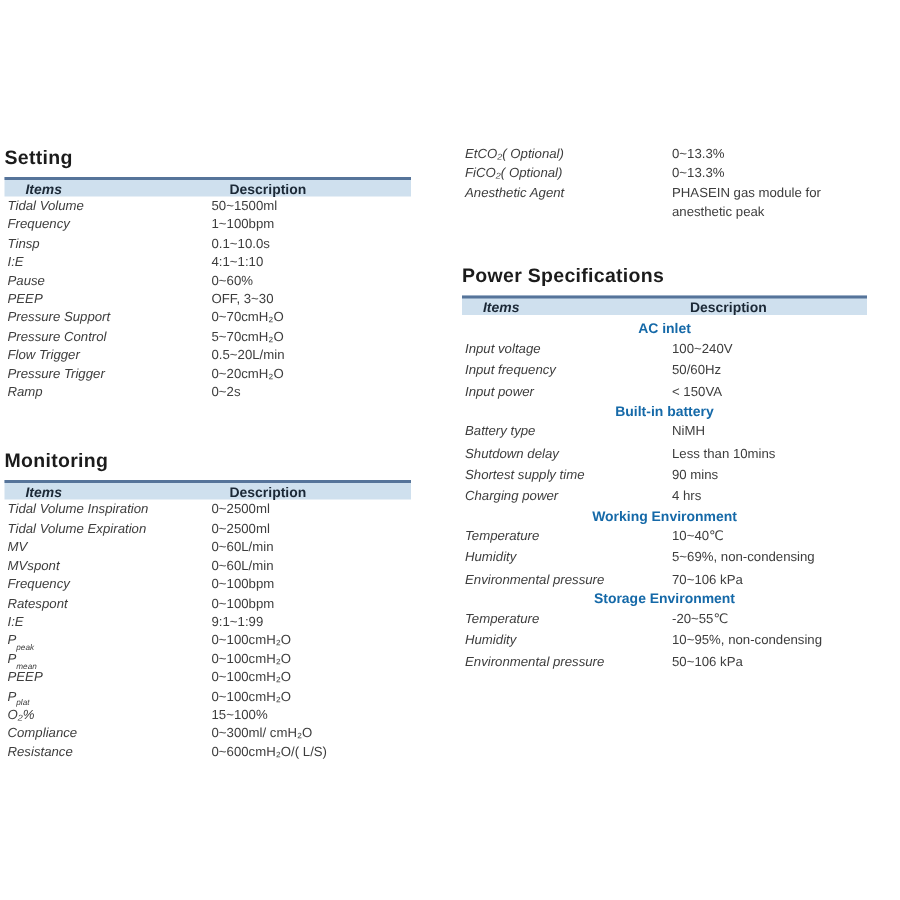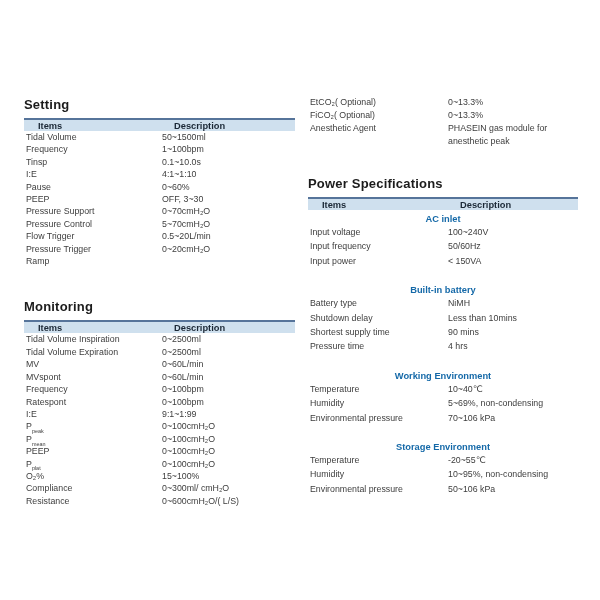--- a/index.html
+++ b/index.html
@@ -3,49 +3,49 @@
 <meta charset="utf-8">
 <style>
   html, body { margin:0; padding:0; }
   body {
     width:600px; height:600px; position:relative; overflow:hidden;
     background:#ffffff;
     font-family:"Liberation Sans","DejaVu Sans",sans-serif;
     color:#3d3d3d;
   }
   .col { position:absolute; }
-  .col-left  { left:24px;  top:97px; width:271px; }
+  .col-left  { left:3px;  top:97px; width:271px; }
   .col-right { left:308px; top:96px; width:270px; }
 
   h2.section-title {
     margin:0 0 6px 0; font-size:13px; line-height:15px;
     font-weight:bold; color:#1b1b1b; letter-spacing:0.2px;
   }
   h2.mt { margin-top:32px; }
   h2.mt-power { margin-top:28px; }
 
   .thead {
     display:flex; align-items:center; box-sizing:border-box;
     height:13px; background:#cfe0ee; border-top:2px solid #56749a;
     font-size:9.3px; font-weight:bold; color:#1b2836;padding-left:12px;
   }
   .row { display:flex; }
-  .c1 { flex:none; padding-left:2px; box-sizing:border-box; }
+  .c1 { flex:none; padding-left:2px; box-sizing:border-box;font-style:italic; }
   .c2 { flex:1; }
   .col-left  .c1 { width:138px; }
   .col-right .c1 { width:140px; }
 
   .tbody { font-size:8.8px; color:#3d3d3d; }
   .rows-left .row { line-height:12.4px; }
   .rows-cont .row { line-height:13px; }
   .rows-wide .row { line-height:14.4px; }
 
   sub { font-size:0.62em; line-height:0; position:relative; top:0.22em; }
 
-  .subsection { margin-top:16px; }
+  .subsection { margin-top:0; }
   .subsection:first-child { margin-top:3px; }
   h3.subsection-title {
     margin:0; font-size:9.3px; line-height:12px;
     font-weight:bold; color:#1569a8;text-align:center;
   }
 </style>
 </head>
 <body>
 
 <div class="col col-left">
@@ -92,20 +92,21 @@
         <div class="row">
           <span class="c1">Flow Trigger</span>
           <span class="c2">0.5~20L/min</span>
         </div>
         <div class="row">
           <span class="c1">Pressure Trigger</span>
           <span class="c2">0~20cmH₂O</span>
         </div>
         <div class="row">
           <span class="c1">Ramp</span>
+          <span class="c2">0~2s</span>
         </div>
       </div>
   </section>
 
   <section>
     <h2 class="section-title mt">Monitoring</h2>
     <div class="thead">
       <span class="c1">Items</span>
       <span class="c2">Description</span>
     </div>
@@ -221,21 +222,21 @@
             </div>
             <div class="row">
               <span class="c1">Shutdown delay</span>
               <span class="c2">Less than 10mins</span>
             </div>
             <div class="row">
               <span class="c1">Shortest supply time</span>
               <span class="c2">90 mins</span>
             </div>
             <div class="row">
-              <span class="c1">Pressure time</span>
+              <span class="c1">Charging power</span>
               <span class="c2">4 hrs</span>
             </div>
           </div>
         </div>
         <div class="subsection">
           <h3 class="subsection-title">Working Environment</h3>
           <div class="tbody rows-wide">
             <div class="row">
               <span class="c1">Temperature</span>
               <span class="c2">10~40℃</span>

